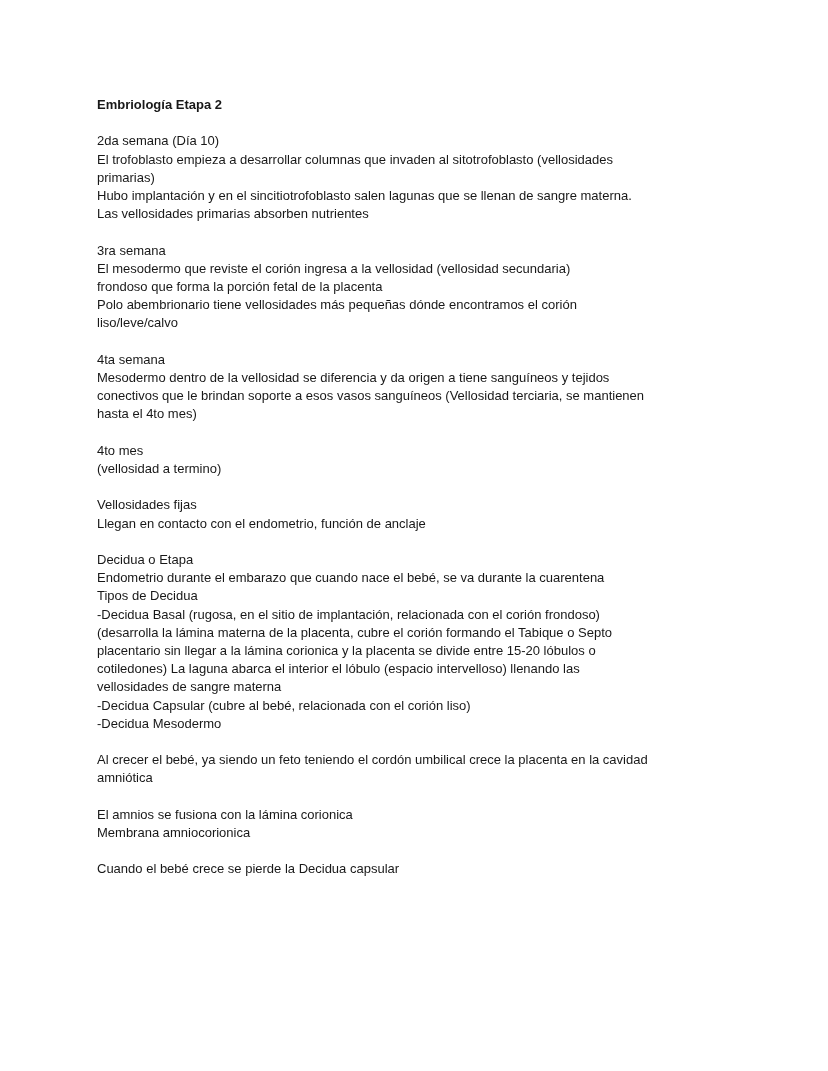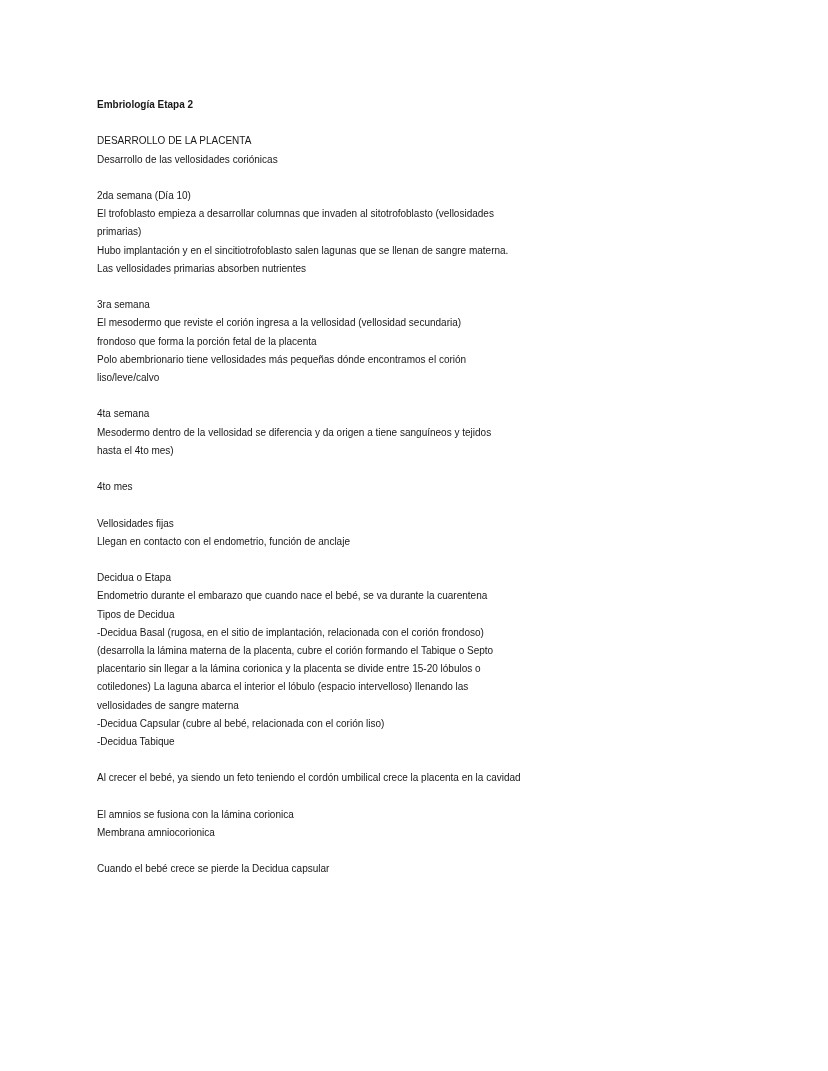--- a/index.html
+++ b/index.html
@@ -14,21 +14,21 @@
     background: #ffffff;
     overflow: hidden;
     font-family: "Liberation Sans", sans-serif;
     color: #181818;
   }
   .doc-content {
     position: absolute;
     left: 97px;
     top: 96px;
     width: 710px;
-    font-size: 10px;
+    font-size: 13px;
     line-height: 18.2px;
     letter-spacing: 0;
   }
   .block {
     margin: 0 0 18.2px 0;
   }
   .block.bold {
     font-weight: bold;
   }
   .line {
@@ -37,63 +37,62 @@
 </style>
 </head>
 <body>
 
 <div class="page">
   <div class="doc-content">
       <div class="block bold">
         <div class="line">Embriología Etapa 2</div>
       </div>
       <div class="block">
-        <div class="line">DESARROLLO DE LA PLACENTA</div>
-        <div class="line">Desarrollo de las vellosidades coriónicas</div>
-      </div>
-      <div class="block">
         <div class="line">2da semana (Día 10)</div>
         <div class="line">El trofoblasto empieza a desarrollar columnas que invaden al sitotrofoblasto (vellosidades</div>
         <div class="line">primarias)</div>
         <div class="line">Hubo implantación y en el sincitiotrofoblasto salen lagunas que se llenan de sangre materna.</div>
         <div class="line">Las vellosidades primarias absorben nutrientes</div>
       </div>
       <div class="block">
         <div class="line">3ra semana</div>
         <div class="line">El mesodermo que reviste el corión ingresa a la vellosidad (vellosidad secundaria)</div>
         <div class="line">frondoso que forma la porción fetal de la placenta</div>
         <div class="line">Polo abembrionario tiene vellosidades más pequeñas dónde encontramos el corión</div>
         <div class="line">liso/leve/calvo</div>
       </div>
       <div class="block">
         <div class="line">4ta semana</div>
         <div class="line">Mesodermo dentro de la vellosidad se diferencia y da origen a tiene sanguíneos y tejidos</div>
+        <div class="line">conectivos que le brindan soporte a esos vasos sanguíneos (Vellosidad terciaria, se mantienen</div>
         <div class="line">hasta el 4to mes)</div>
       </div>
       <div class="block">
         <div class="line">4to mes</div>
+        <div class="line">(vellosidad a termino)</div>
       </div>
       <div class="block">
         <div class="line">Vellosidades fijas</div>
         <div class="line">Llegan en contacto con el endometrio, función de anclaje</div>
       </div>
       <div class="block">
         <div class="line">Decidua o Etapa</div>
         <div class="line">Endometrio durante el embarazo que cuando nace el bebé, se va durante la cuarentena</div>
         <div class="line">Tipos de Decidua</div>
         <div class="line">-Decidua Basal (rugosa, en el sitio de implantación, relacionada con el corión frondoso)</div>
         <div class="line">(desarrolla la lámina materna de la placenta, cubre el corión formando el Tabique o Septo</div>
         <div class="line">placentario sin llegar a la lámina corionica y la placenta se divide entre 15-20 lóbulos o</div>
         <div class="line">cotiledones) La laguna abarca el interior el lóbulo (espacio intervelloso) llenando las</div>
         <div class="line">vellosidades de sangre materna</div>
         <div class="line">-Decidua Capsular (cubre al bebé, relacionada con el corión liso)</div>
-        <div class="line">-Decidua Tabique</div>
+        <div class="line">-Decidua Mesodermo</div>
       </div>
       <div class="block">
         <div class="line">Al crecer el bebé, ya siendo un feto teniendo el cordón umbilical crece la placenta en la cavidad</div>
+        <div class="line">amniótica</div>
       </div>
       <div class="block">
         <div class="line">El amnios se fusiona con la lámina corionica</div>
         <div class="line">Membrana amniocorionica</div>
       </div>
       <div class="block">
         <div class="line">Cuando el bebé crece se pierde la Decidua capsular</div>
       </div>
     </div>
 </div>

